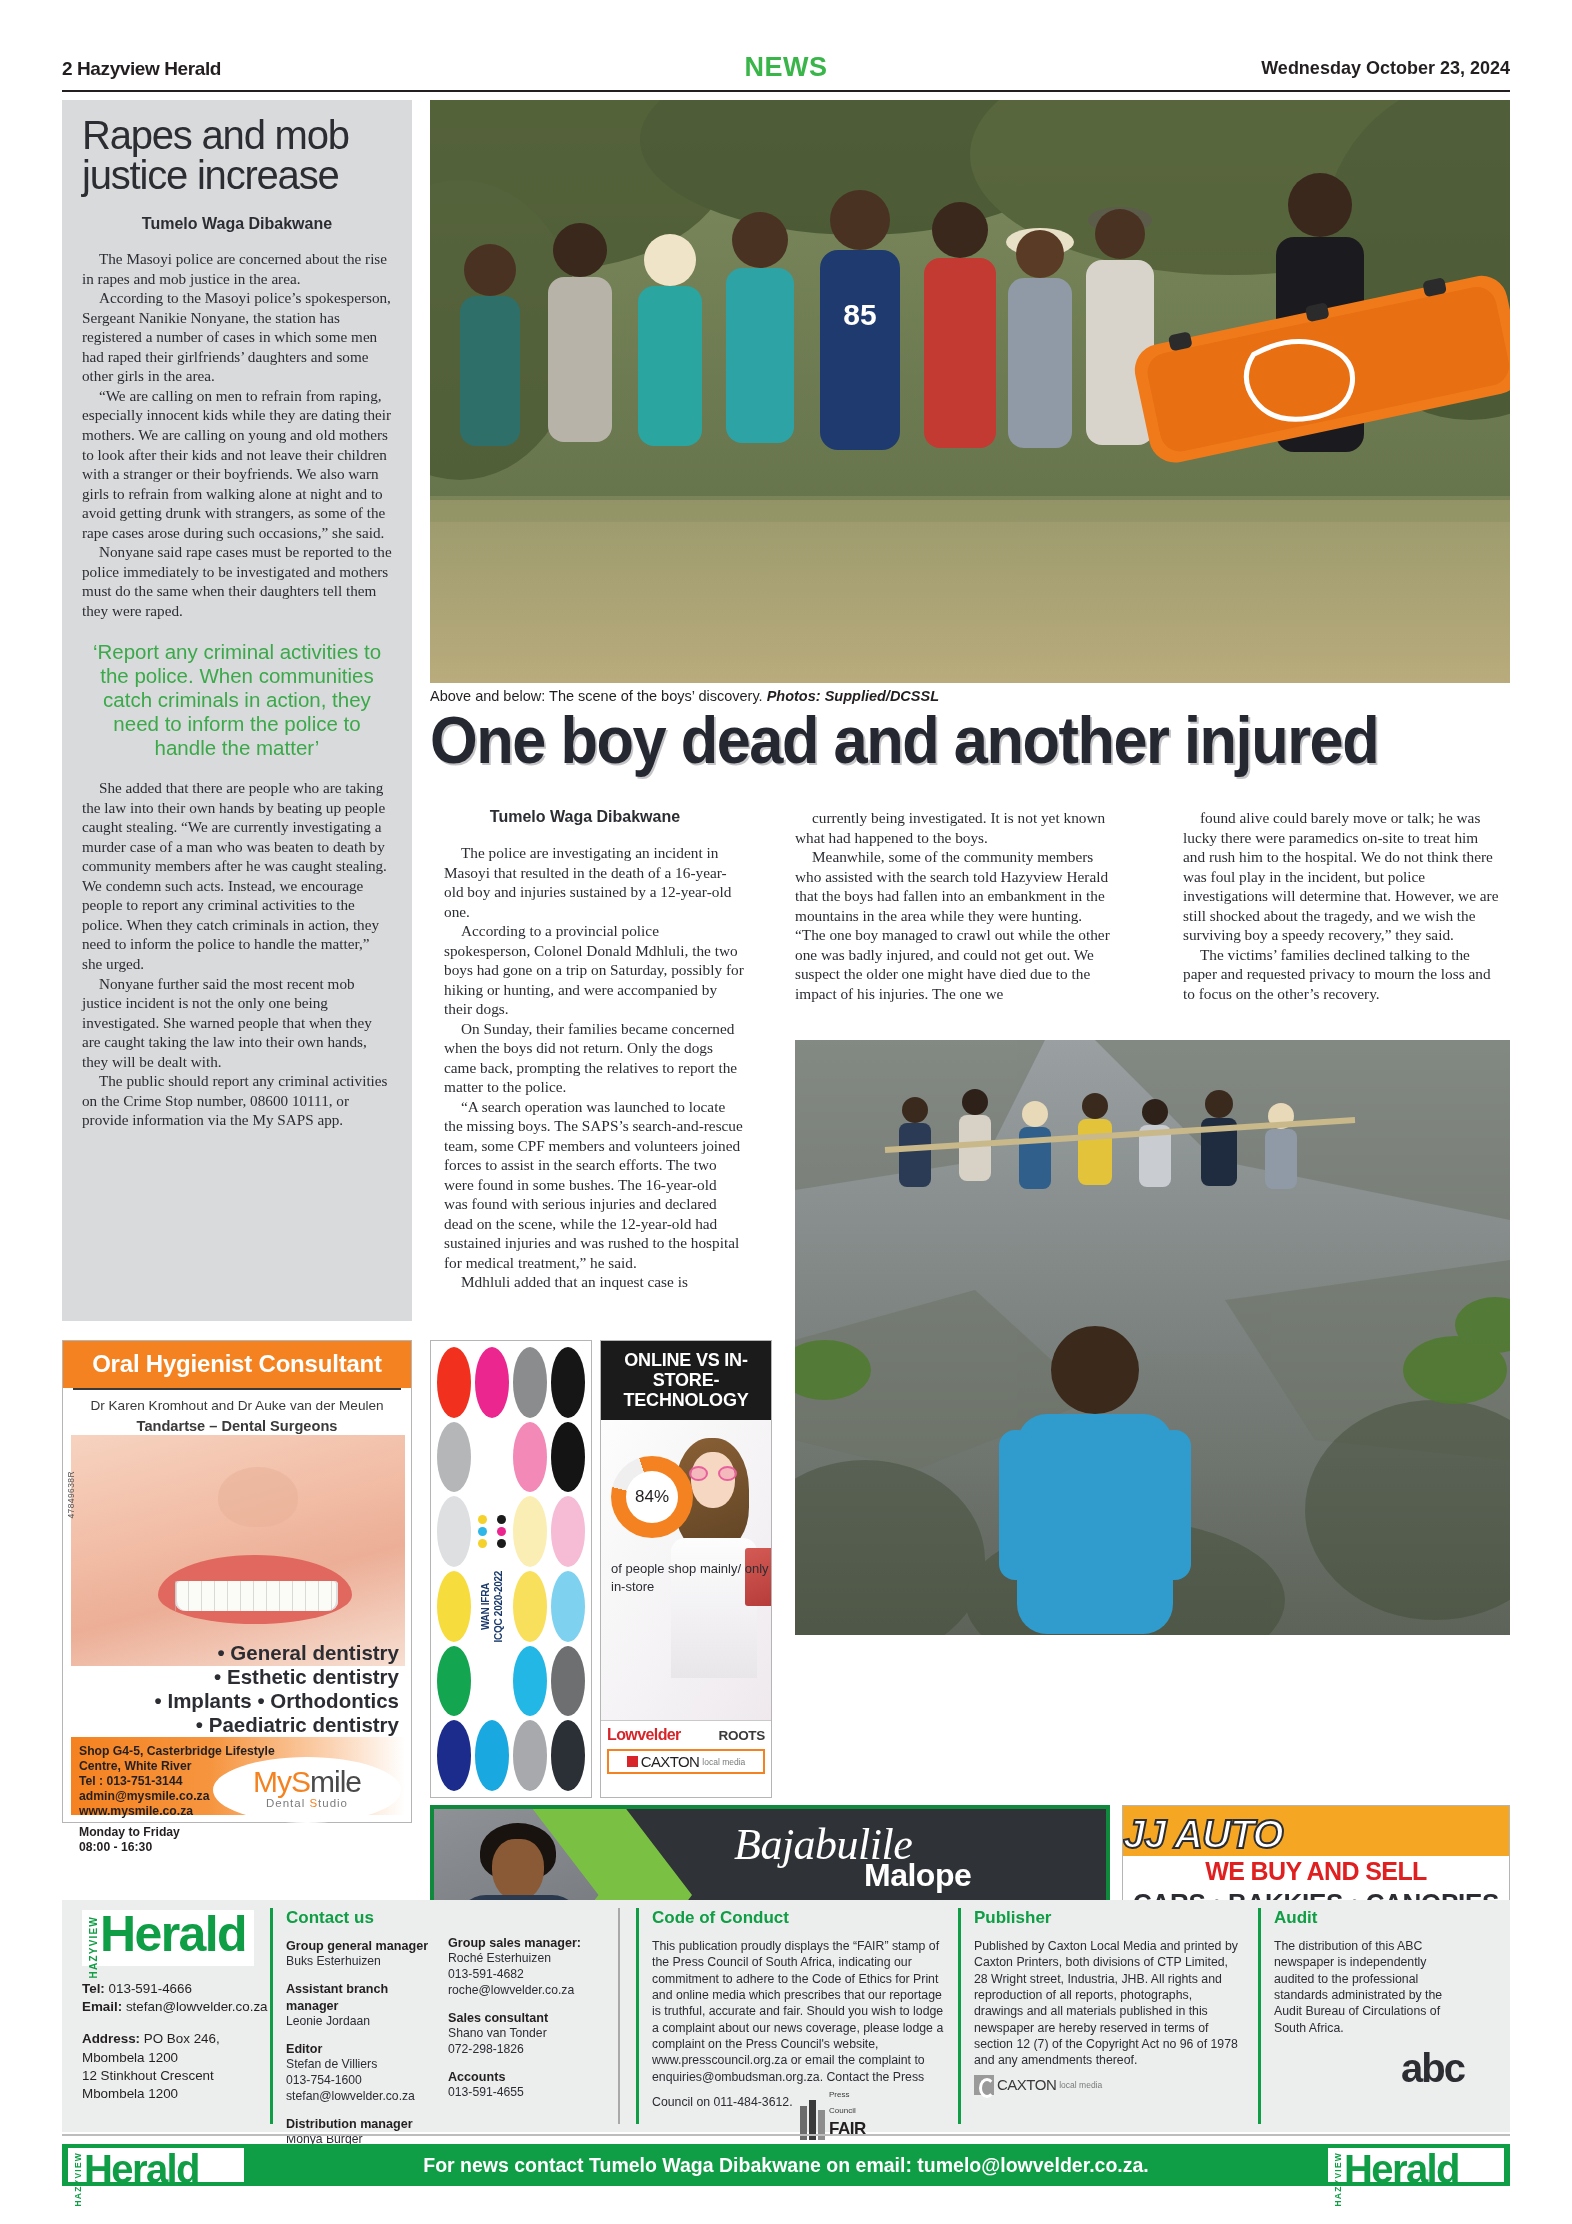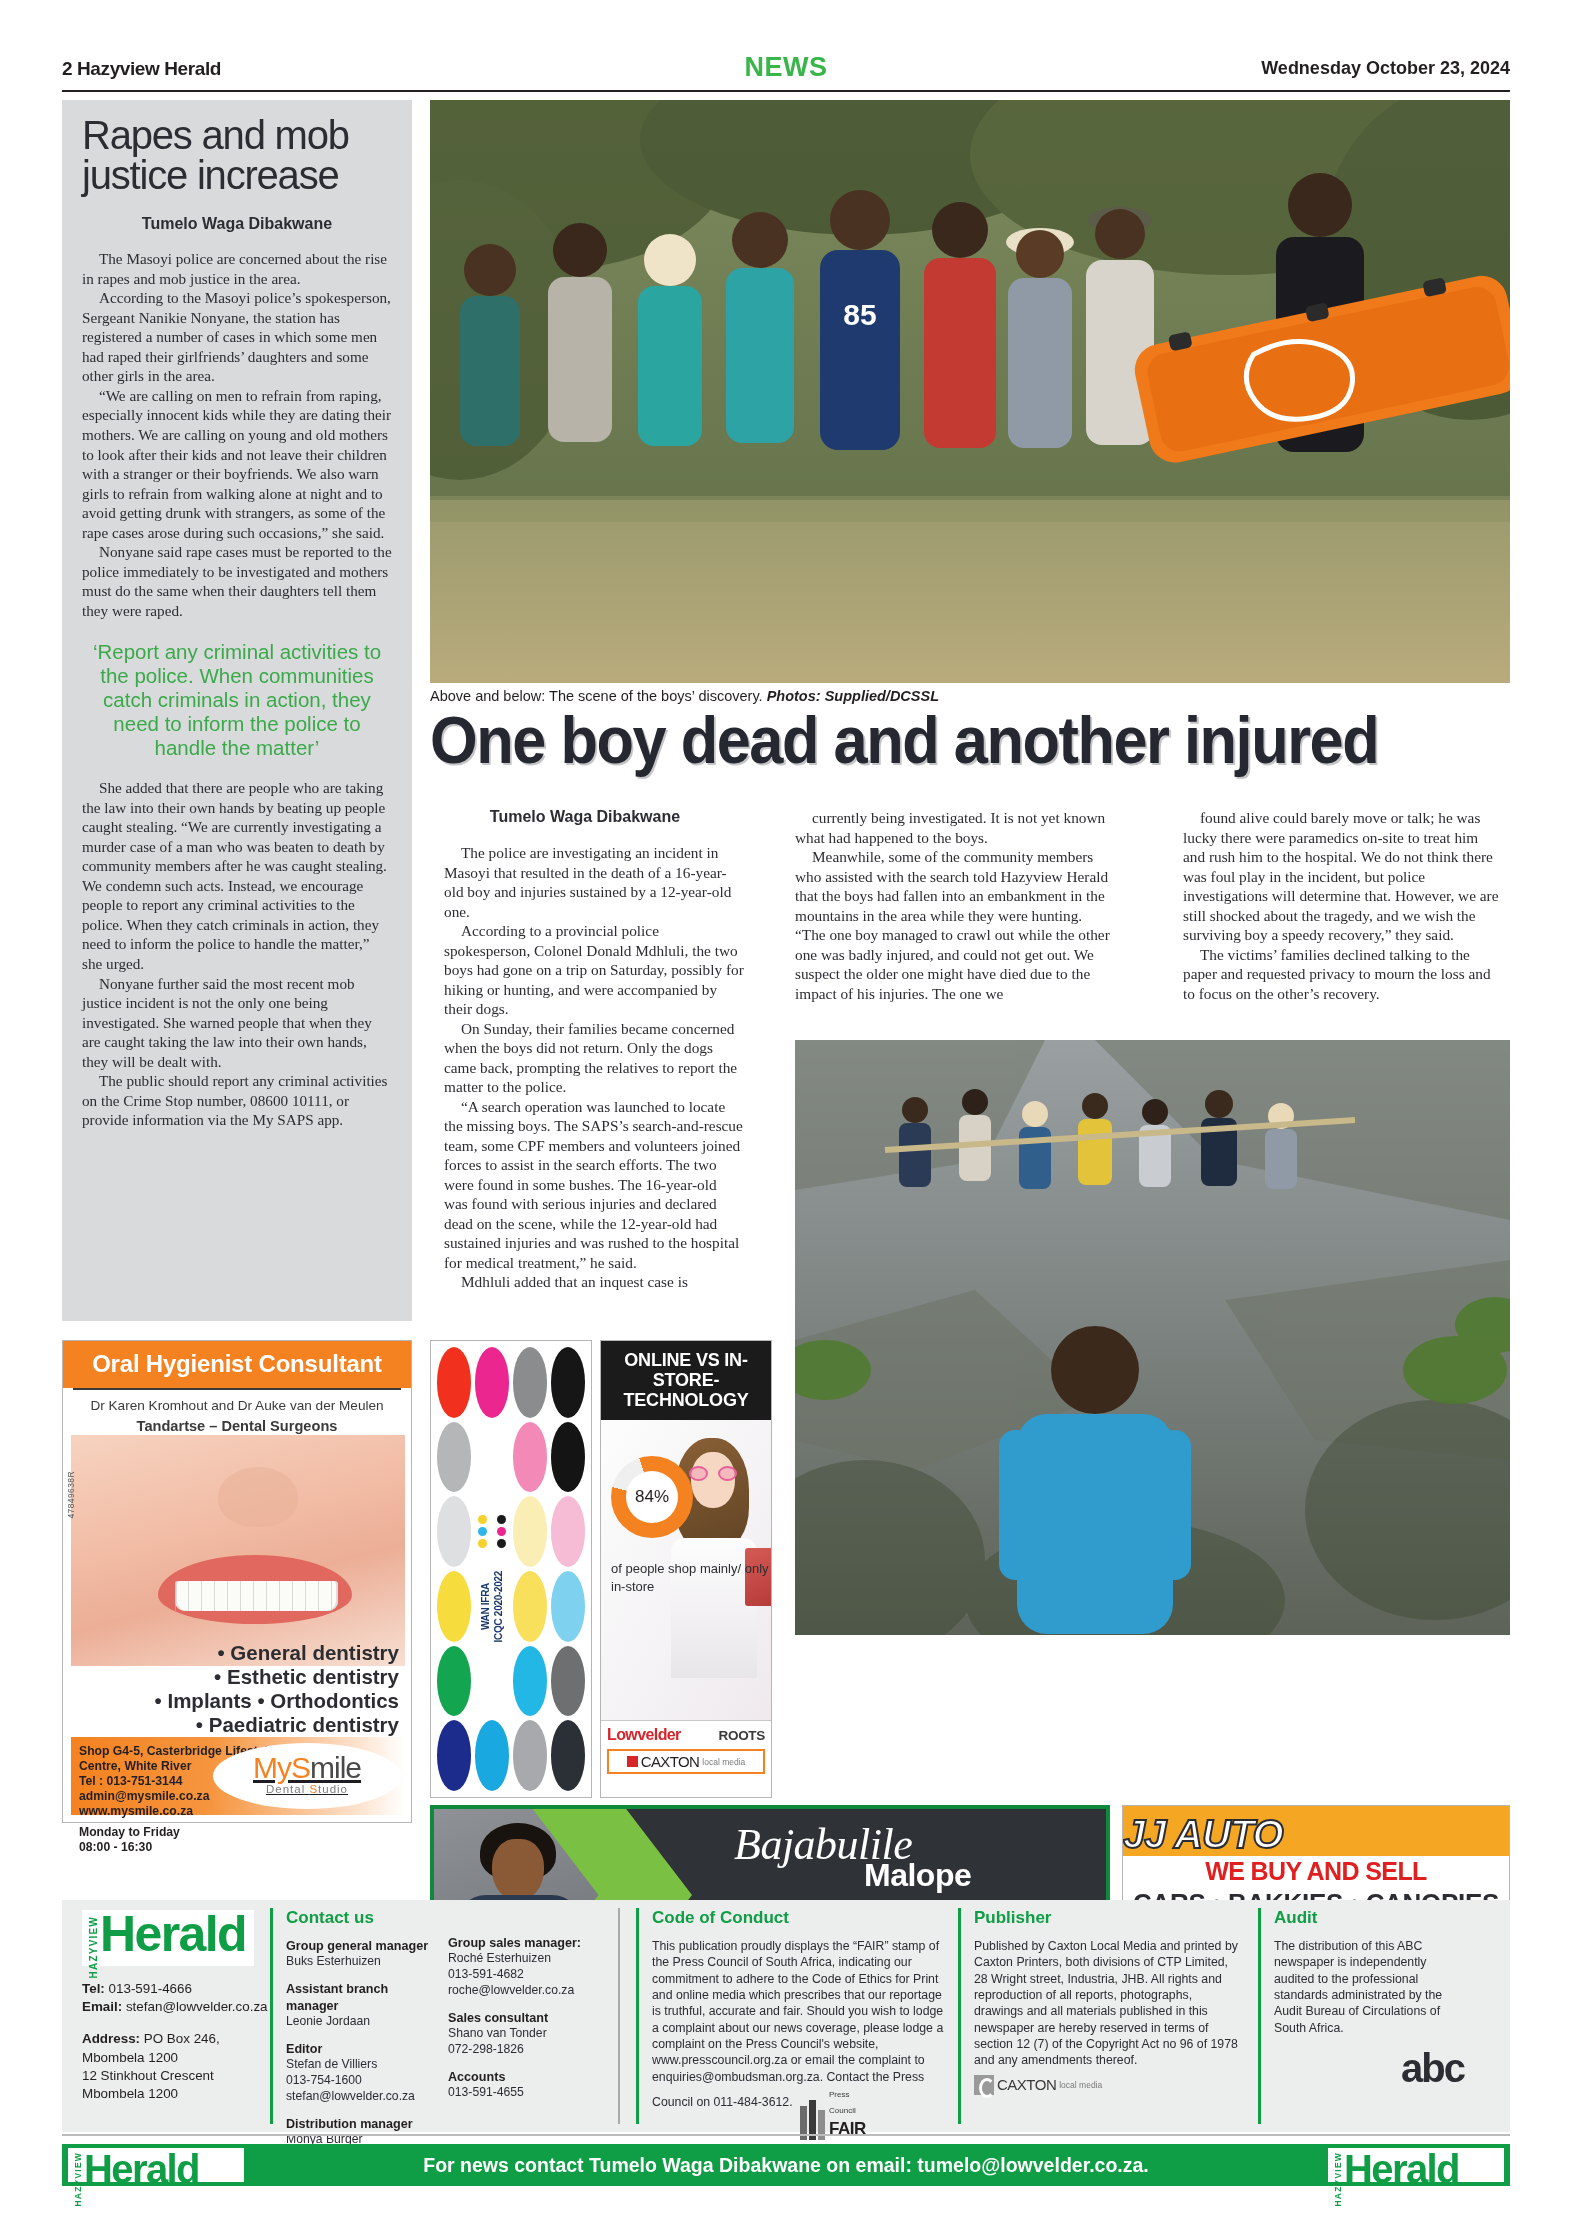--- a/index.html
+++ b/index.html
@@ -111,22 +111,22 @@
     color: #2b2d33; padding-right: 6px;
   }
   .dent-foot {
     position: absolute; left: 8px; top: 396px; width: 334px; height: 78px;
     background: linear-gradient(90deg,#f58220 0%,#f6953f 42%,#fbd3b3 78%,#ffffff 100%);
     padding: 7px 0 0 8px;
   }
   .dent-foot-txt { font-weight: 700; font-size: 12.2px; line-height: 1.23; color: #231f20; }
   .dent-foot-hours { font-weight: 700; font-size: 12.2px; line-height: 1.23; color: #231f20; margin-top: 6px; }
   .mysmile {
-    position: absolute; right: 4px; top: 6px; width: 188px; height: 66px;
-    background: #fff; border-radius: 50%; text-align: center; text-decoration: underline;
+    position: absolute; right: 4px; top: 20px; width: 188px; height: 66px;
+    background: #fff; border-radius: 50%; text-align: center;
   }
   .mysmile .ms1 { font-size: 30px; letter-spacing: -1px; padding-top: 8px; color: #4a4a4a; }
   .mysmile .ms1 span { color: #f58220; }
   .mysmile .ms2 { font-size: 11.5px; letter-spacing: 1px; color: #7d7d7d; margin-top: -2px; }
   .mysmile .ms2 i { color: #f58220; font-style: normal; }
   .vert-code {
     position: absolute; left: 3px; top: 130px; font-size: 8.5px; color: #555;
     writing-mode: vertical-rl; transform: rotate(180deg); letter-spacing: 0.4px;
   }
 

